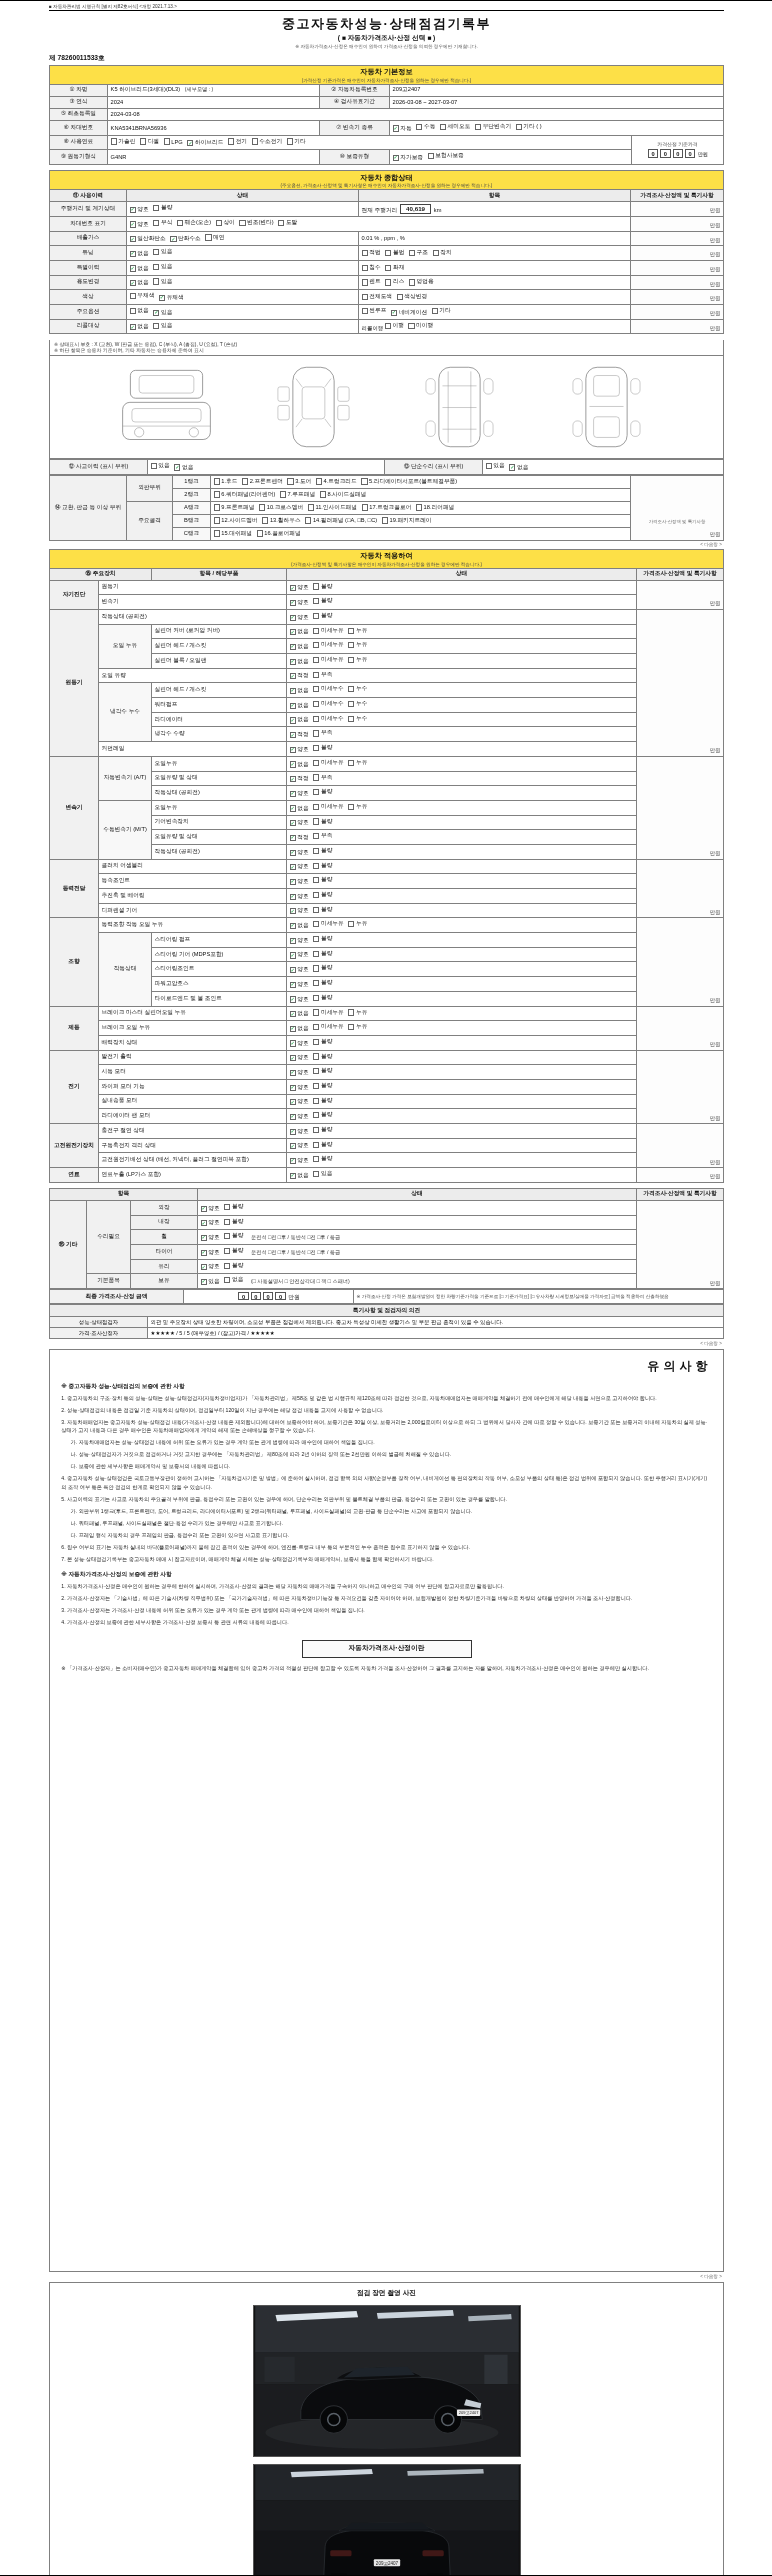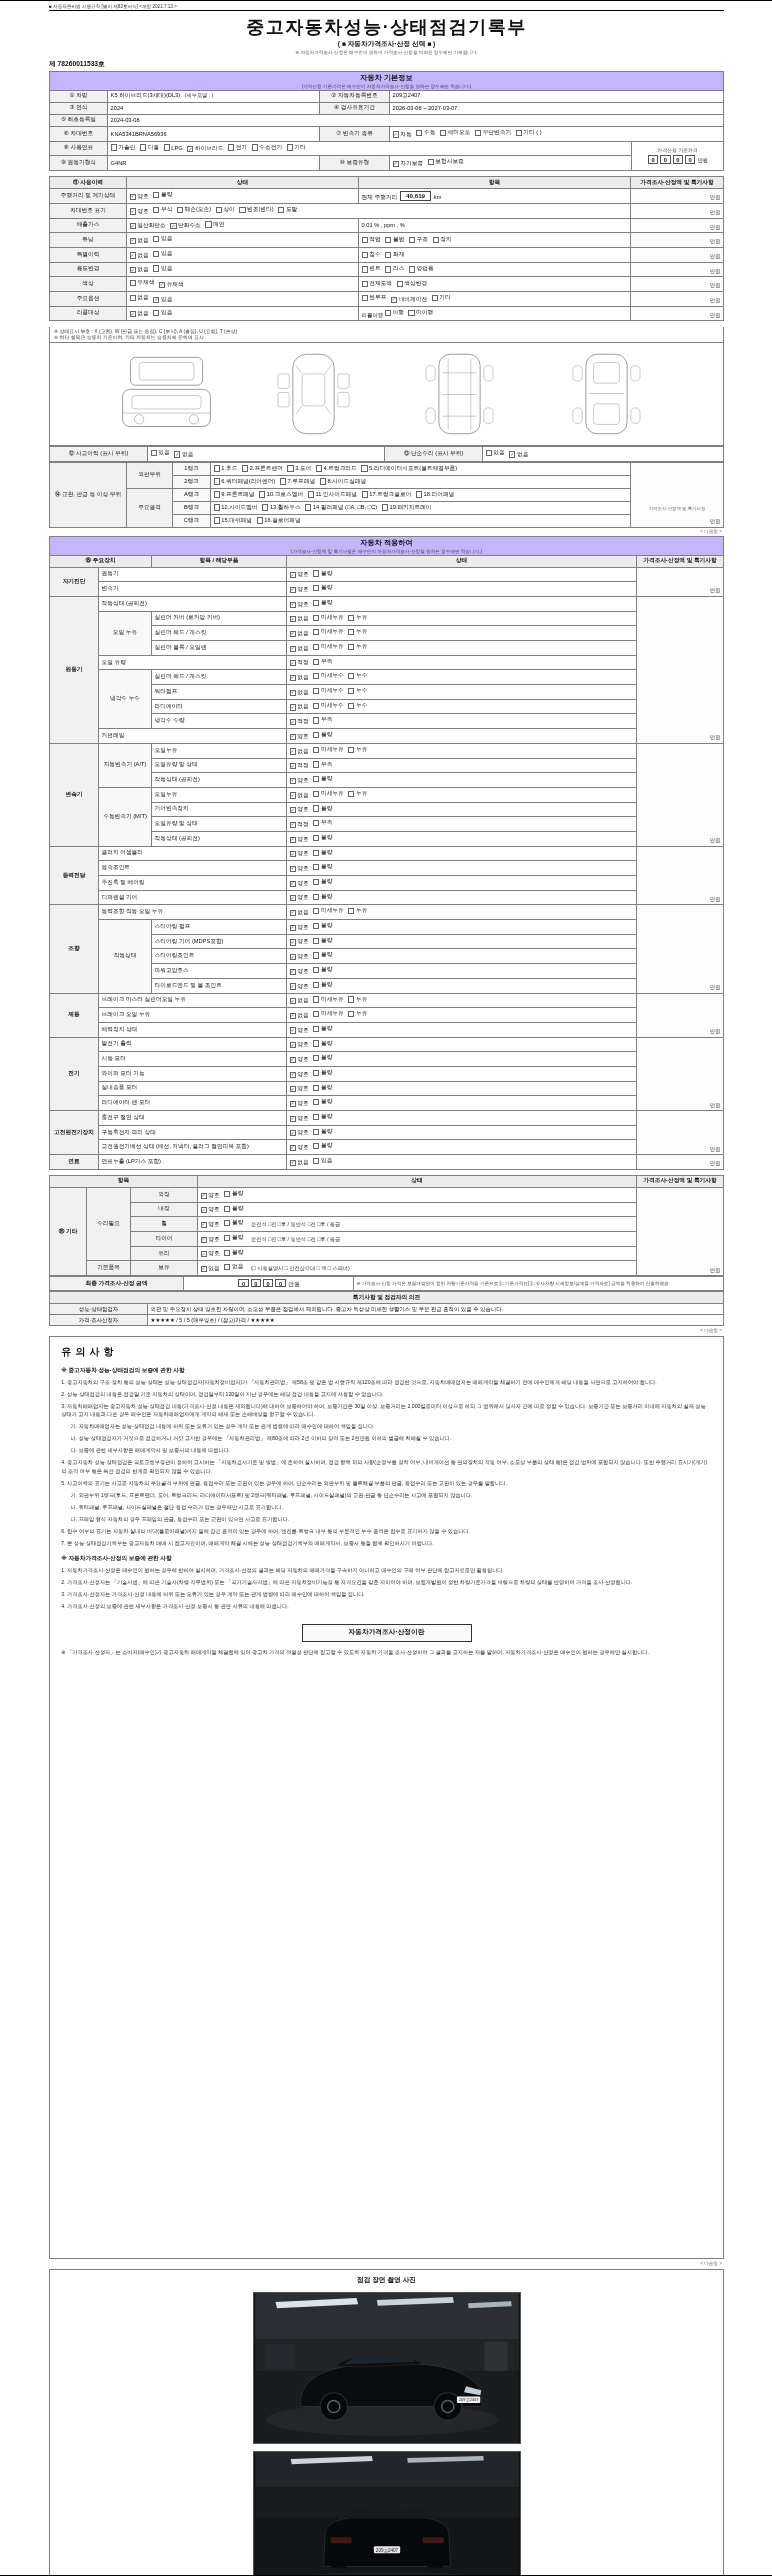--- a/index.html
+++ b/index.html
@@ -1,49 +1,49 @@
 <!DOCTYPE html>
 <html style="font-size:8.2px"><head>
 <meta charset="utf-8">
 <style>
 *{box-sizing:border-box;margin:0;padding:0}
 html{background:#fff}
 body{width:773px;height:2576px;overflow:hidden;font-family:"Liberation Sans","DejaVu Sans",sans-serif;color:#101010;background:#fff;border-top:1.5px solid #000;border-bottom:1.5px solid #000;position:relative}
 .page{width:675px;margin:0 auto;padding-top:2.6px}
 .topnote{font-size:4.6px;color:#333}
 .rule{border:none;border-top:1px solid #000;margin:1px 0 4.1px}
-h1{font-size:18px;text-align:center;letter-spacing:1.5px;margin-top:2px;font-weight:bold}
+h1{font-size:13px;text-align:center;letter-spacing:1.5px;margin-top:2px;font-weight:bold}
 .subtitle{text-align:center;font-size:6.7px;font-weight:bold;margin-top:1.5px}
 .subnote{text-align:center;font-size:4.6px;color:#555;margin-top:1px}
 .docno{font-size:6.7px;font-weight:bold;margin:5.2px 0 1.5px}
 table{width:100%;border-collapse:collapse;table-layout:fixed}
 td,th{border:0.5px solid #808080;font-size:5.7px;padding:1.5px 2.6px;vertical-align:middle;word-break:keep-all;overflow:hidden}
 th{background:#ececec;font-weight:bold;text-align:center;padding:1.5px 1px}
-.secbar{background:#c4b5fd;border:0.5px solid #808080;border-bottom:none;text-align:center;padding:1.5px 0 1px}
+.secbar{background:#fde047;border:0.5px solid #808080;border-bottom:none;text-align:center;padding:1.5px 0 1px}
 .secbar .t{font-size:7.2px;font-weight:bold}
 .secbar .n{font-size:4.6px;color:#444;margin-top:0.5px}
 .lbl{background:#f1f1f1;text-align:center}
 .grp{background:#f1f1f1;text-align:center;font-weight:bold}
 .sub{background:#f8f8f8;text-align:center}
 .price{color:#444;text-align:right;font-size:5.4px;background:#fdfdfd;vertical-align:bottom}
 .price-h{font-size:4.4px;color:#666;text-align:center;margin-bottom:7.2px}
 .ck{display:inline-flex;align-items:center;gap:1.5px;margin:0.5px 4.6px 0.5px 0;font-size:5.7px;white-space:nowrap}
 .ck .box{display:inline-flex;width:6.2px;height:6.2px;border:0.5px solid #666;background:#fff;align-items:center;justify-content:center;font-size:5.2px;line-height:1;color:#089a35;font-weight:bold;flex:none}
 .gap{height:5.2px}
 .next{font-size:4.6px;color:#666;text-align:right;padding:1.5px 2.1px}
 .valbox{display:inline-block;border:0.5px solid #444;padding:0.5px 5.2px;font-weight:bold;font-size:6.2px;margin:0 2.6px;background:#fff}
 .digit{display:inline-block;width:10.3px;height:8.8px;border:0.5px solid #555;margin:0 1px;text-align:center;font-weight:bold;line-height:8.8px;background:#fff;font-size:5.7px}
 .pb-label{font-size:4.9px;text-align:center;color:#333;margin-bottom:2.1px}
 .pb-row{text-align:center;font-size:5.2px}
 .codes{font-size:4.9px;color:#333;border:0.5px solid #808080;border-top:none;padding:1.5px 4.1px;background:#fff}
 .diagrams{display:flex;justify-content:center;gap:17.5px;padding:7.2px 5.2px;border:0.5px solid #808080;border-top:none;background:#fff}
 .mini{font-size:5.4px}
 .extra{font-size:5.2px;color:#333;margin-left:3.1px}
 .notice-box{border:0.5px solid #808080;margin-top:2.1px;padding:8.2px 11.3px;min-height:923px}
-.notice-box h2{text-align:left;font-size:10px;margin-bottom:7.2px;letter-spacing:4.1px}
+.notice-box h2{text-align:right;font-size:12px;margin-bottom:7.2px;letter-spacing:4.1px}
 .n-head{font-size:5.7px;font-weight:bold;margin:7.2px 0 3.1px}
 .n-item{font-size:5.2px;line-height:1.7;margin:3.1px 0;color:#1d1d1d}
 .n-sub{margin-left:9.3px}
 .mini-box{width:170px;margin:13.4px auto 6.2px;border:0.8px solid #333;text-align:center;font-weight:bold;font-size:6.7px;padding:3.6px 0;background:#fafafa}
 .box-note{font-size:5.2px;line-height:1.7;color:#1d1d1d;margin-top:3.1px}
 .photos-box{border:0.5px solid #808080;margin-top:2.1px;padding:6.2px 0 8.2px;text-align:center;min-height:338px}
 .photos-box .t{font-size:6.7px;font-weight:bold;margin-bottom:6.2px}
 .photo{display:block;margin:0 auto 7.2px;border:0.5px solid #555;background:#111}
 .opin td{font-size:5.4px}
 svg{display:block}
@@ -152,20 +152,24 @@
             </span><span class="ck">
               <span class="box"></span>
               <span>보험사보증</span>
             </span></td>
     </tr>
   </tbody>
     </table>
 
   <div class="gap"></div>
 
+  <div class="secbar">
+    <div class="t">자동차 종합상태</div>
+    <div class="n">(주요옵션, 가격조사·산정액 및 특기사항은 매수인이 자동차가격조사·산정을 원하는 경우에만 적습니다.)</div>
+  </div>
   <table>
     <colgroup>
         <col style="width:77px">
         <col style="width:232px">
         <col>
         <col style="width:93px">
       </colgroup>
     <tbody>
         <tr>
       <th>⑪ 사용이력</th>

